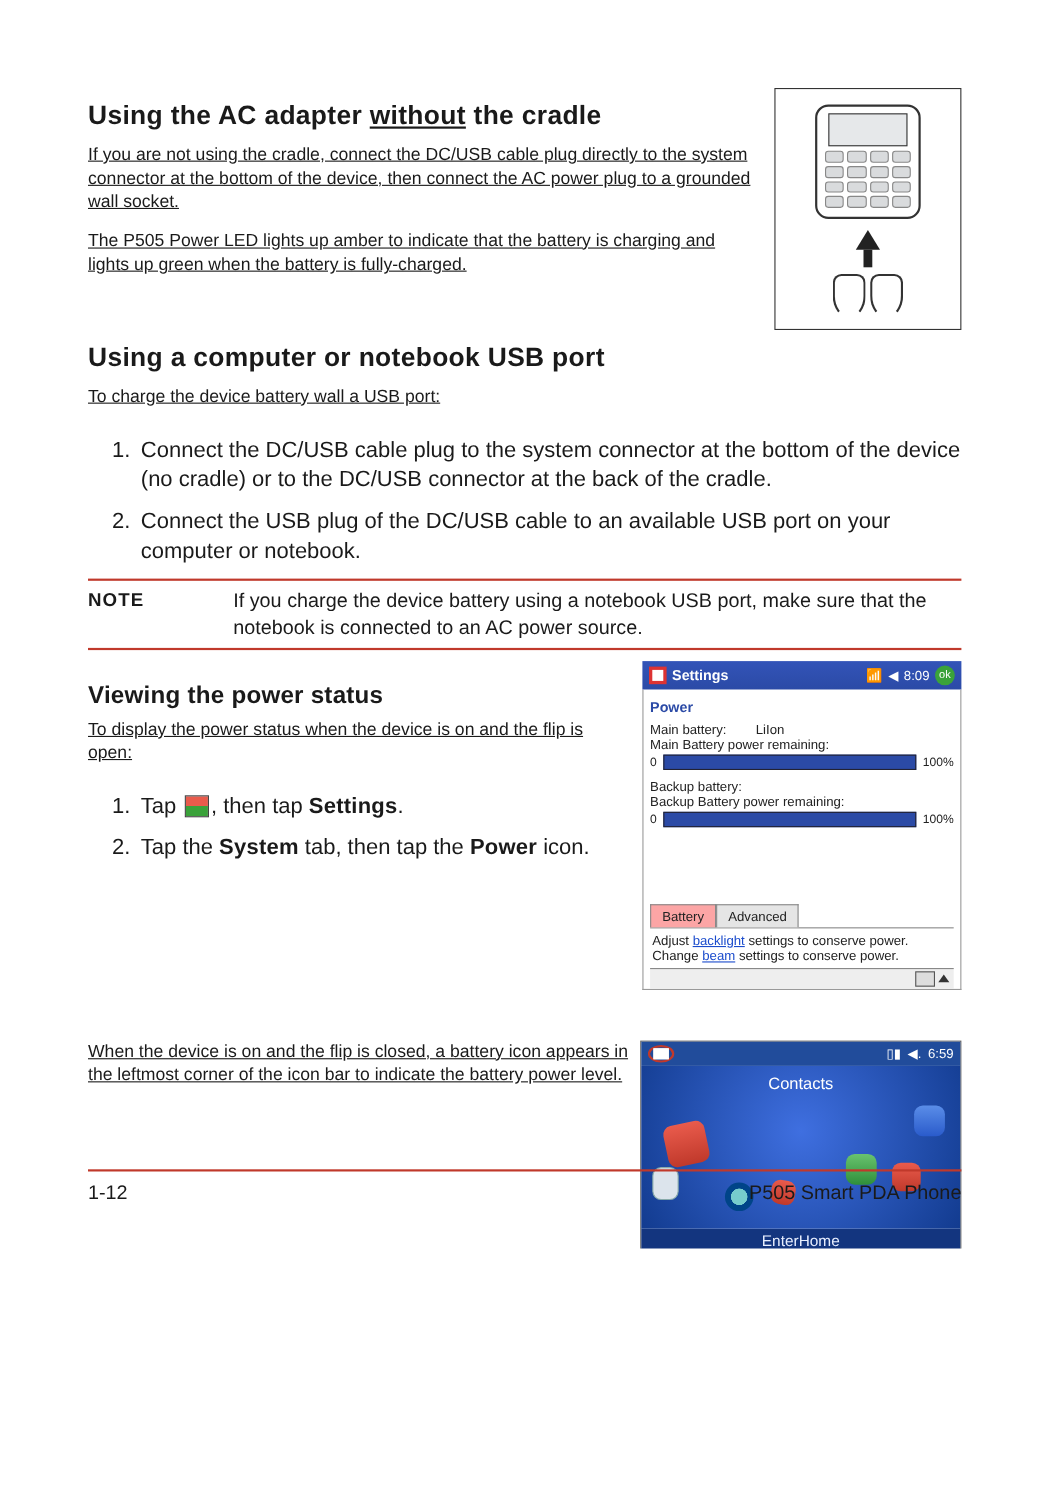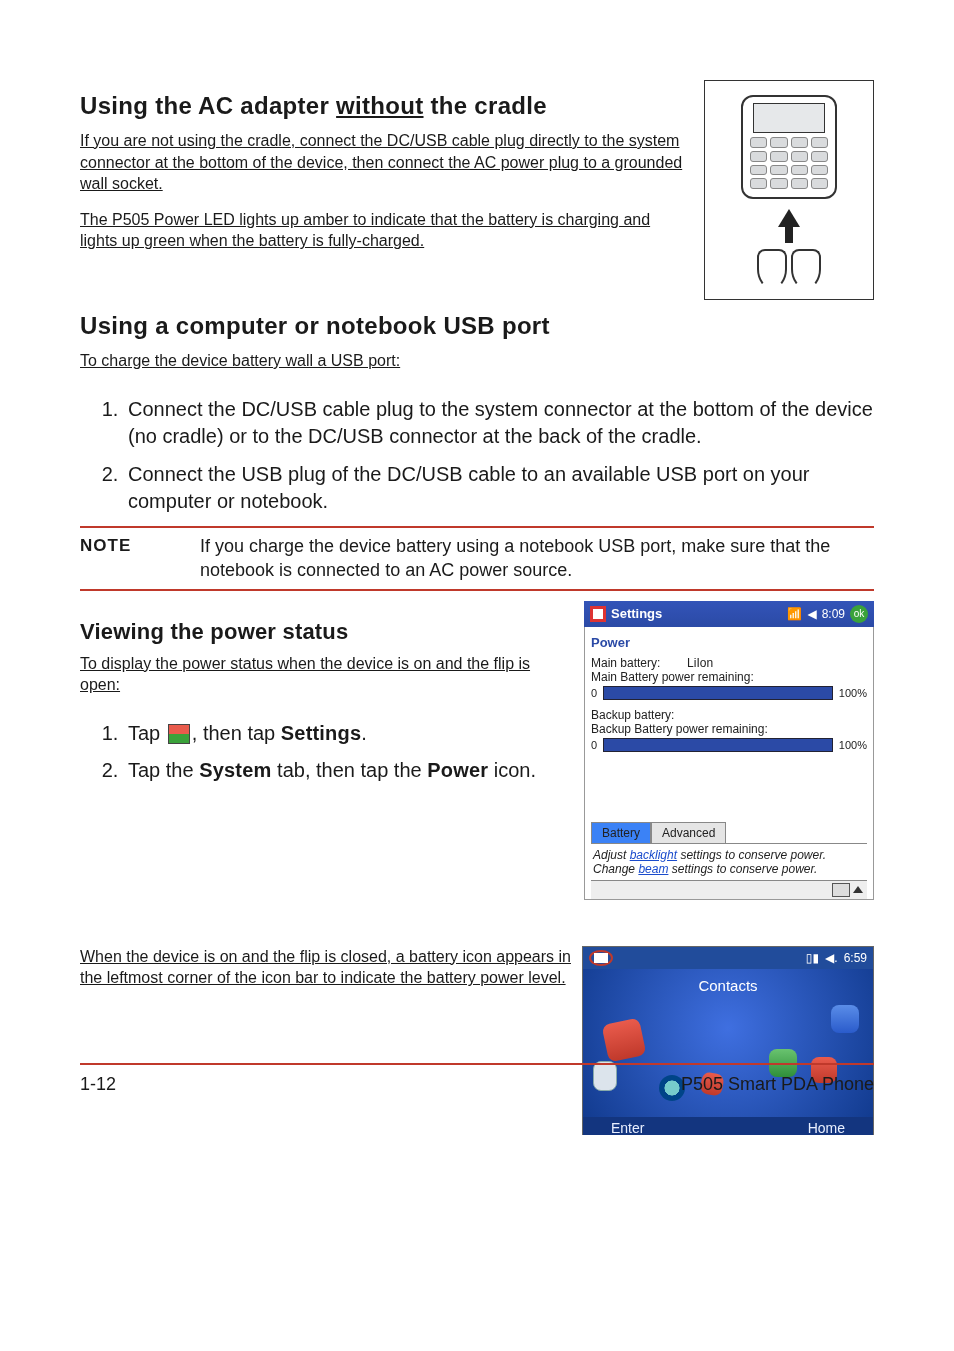--- a/index.html
+++ b/index.html
@@ -45,20 +45,21 @@
     margin: 24px 0 10px 0;
     padding-left: 44px;
   }
   ol.steps li { margin-bottom: 10px; padding-left: 4px; }
   .note-row {
     border-top: 2px solid #c0392b;
     border-bottom: 2px solid #c0392b;
     margin: 4px 0 10px 0;
     padding: 6px 0;
     display: flex;
+    gap: 12px;
   }
   .note-label {
     font-size: 17px;
     font-weight: bold;
     letter-spacing: 1px;
     width: 120px;
     flex: 0 0 120px;
     padding-top: 2px;
   }
   .note-text {
@@ -105,42 +106,42 @@
   .flag { width:16px; height:16px; background:#d33; display:inline-block; position:relative; }
   .flag::after{content:"";position:absolute;inset:3px;background:#fff;}
   .ok-dot { width:18px; height:18px; border-radius:50%; background:#3aa23a; color:#fff; display:flex; align-items:center; justify-content:center; font-size:10px;}
   .wm-bar-right { display:flex; align-items:center; gap:5px; font-weight:normal; font-size:12px;}
   .settings-body { border:1px solid #999; border-top:none; background:#fff; font-size:12px; color:#222; padding:4px 6px 0 6px; }
   .pwr-title { color:#2b4aa6; font-weight:bold; font-size:13px; padding:4px 0 6px 0; }
   .bar-row { display:flex; align-items:center; gap:6px; font-size:11px; margin:2px 0 8px 0;}
   .bar { flex:1; height:12px; background:#2b4aa6; border:1px solid #223; }
   .tabs-row { display:flex; gap:0; margin-top:70px; font-size:12px; }
   .tab { padding:3px 10px; border:1px solid #888; border-bottom:none; background:#e5e5e5; }
-  .tab.active { background:#3b82f6; }
+  .tab.active { background:#fca5a5; }
   .tab-line { height:1px; background:#888; }
-  .hints { font-size:12px; padding:4px 2px 4px 2px;font-style:italic; }
+  .hints { font-size:12px; padding:4px 2px 4px 2px; }
   .hints a { color:#1a4bcc; text-decoration: underline; cursor:default;}
   .kb-row { height:18px; border-top:1px solid #888; display:flex; justify-content:flex-end; align-items:center; padding-right:4px; gap:3px; background:#eee;}
   .kb-icon { width:16px; height:12px; border:1px solid #555; background:#ddd; }
   .tri { width:0; height:0; border-left:5px solid transparent; border-right:5px solid transparent; border-bottom:7px solid #333;}
   .home-shot { width:290px; border:1px solid #666; margin-top:8px; }
   .home-top { height:22px; background:#214c9b; display:flex; justify-content:space-between; align-items:center; padding:0 6px; color:#fff; font-size:12px;}
   .batt-ic { width:20px; height:12px; border:2px solid #c0392b; border-radius:50%; display:flex; align-items:center; justify-content:center; color:#fff; font-size:9px; background:rgba(0,0,0,0); position:relative;}
   .batt-ic::after{content:""; position:absolute; width:12px; height:8px; border:1px solid #fff; background:#fff;}
   .home-body { height:148px; background: radial-gradient(circle at 50% 40%, #3f6fe0, #123b8f); position:relative; color:#fff; font-family:Arial; }
   .contacts-lbl { position:absolute; top:8px; left:50%; transform:translateX(-50%); font-size:15px; }
   .icon-sq { position:absolute; width:38px; height:38px; border-radius:8px; }
   .ic-red { background:linear-gradient(#e95b4c,#c0392b); top:52px; left:22px; transform:rotate(-12deg);}
   .ic-blue { background:linear-gradient(#5a8de8,#2a5bcb); top:36px; right:14px; width:28px; height:28px;}
   .ic-green { background:linear-gradient(#69c36f,#2f8f3a); top:80px; right:76px; width:28px; height:28px;}
   .ic-r2 { background:linear-gradient(#e95b4c,#c0392b); top:88px; right:36px; width:26px; height:26px;}
   .ic-cd { background:radial-gradient(circle,#7cc 40%,#048 42%); top:106px; left:76px; width:26px; height:26px; border-radius:50%;}
   .ic-paper { background:#dce4ec; top:92px; left:10px; width:22px; height:28px; border:1px solid #8aa;}
   .ic-rs { background:linear-gradient(#e95b4c,#c0392b); top:104px; left:118px; width:22px; height:22px; transform:rotate(10deg);}
-  .home-bot { height:22px; background:#13357f; display:flex; justify-content:space-between; color:#e8efff; font-size:14px; align-items:center; padding:0 28px;}
+  .home-bot { height:22px; background:#13357f; display:flex; justify-content:center; color:#e8efff; font-size:14px; align-items:center; padding:0 28px;}
   .footer-line { position:absolute; left:80px; right:80px; bottom:70px; height:2px; background:#c0392b; }
   .footer { position:absolute; left:80px; right:80px; bottom:40px; display:flex; justify-content:space-between; font-size:18px; }
   .start-icon { display:inline-block; width:20px; height:18px; vertical-align:middle; background:linear-gradient(#e95b4c 50%, #3aa23a 50%); border:1px solid #444; margin:0 2px; position:relative;}
   .bold { font-weight:bold; }
   .fstretch { font-stretch: condensed; letter-spacing:0.2px;}
   .bottom-flex { display:flex; align-items:flex-start; margin-top: 38px;}
 </style>
 </head>
 <body>
 

